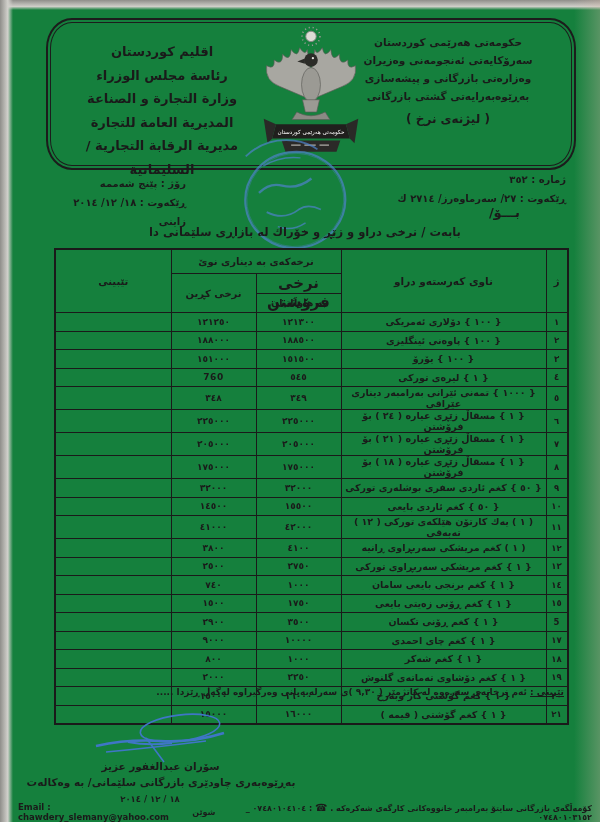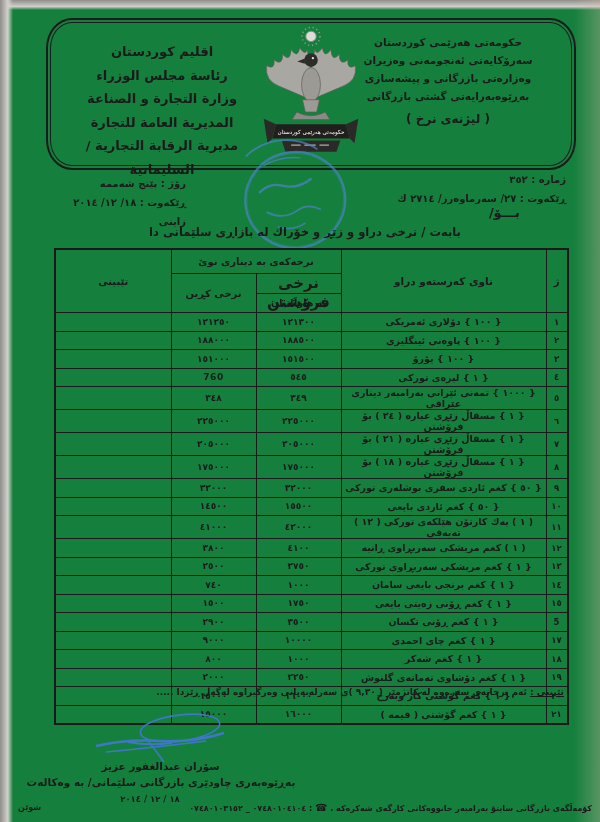--- a/index.html
+++ b/index.html
@@ -319,14 +319,15 @@
   <div class="signer-title">بەڕێوەبەری چاودێری بازرگانی سلێمانی/ بە وەكالەت</div>
   <div class="sign-date">١٨ / ١٢ / ٢٠١٤</div>
 
   <div class="contact-row">
     <span>
       <span>كۆمەڵگەی بازرگانی سایتۆ بەرامبەر خانووەكانی كارگەی شەكرەكە .</span>
       <span class="phone-icon">☎</span>
       <span>: ٠٧٤٨٠١٠٤١٠٤ _ ٠٧٤٨٠١٠٣١٥٢</span>
     </span>
     <span>شوێن</span>
+    <span class="email">Email : chawdery_slemany@yahoo.com</span>
   </div>
 </div>
 
 </body></html>

